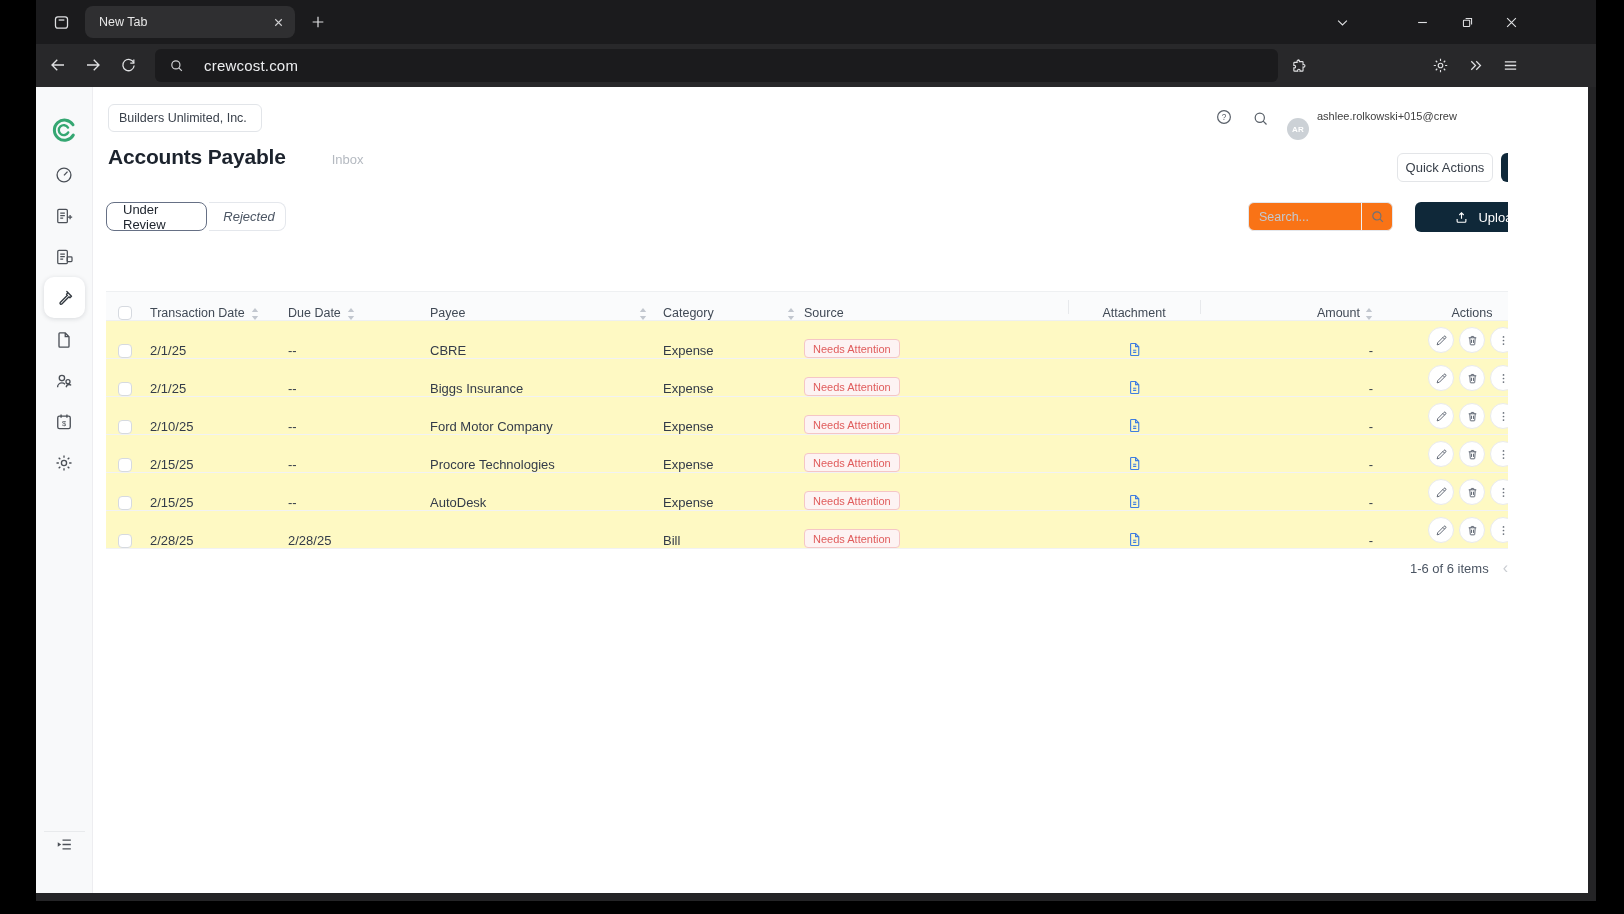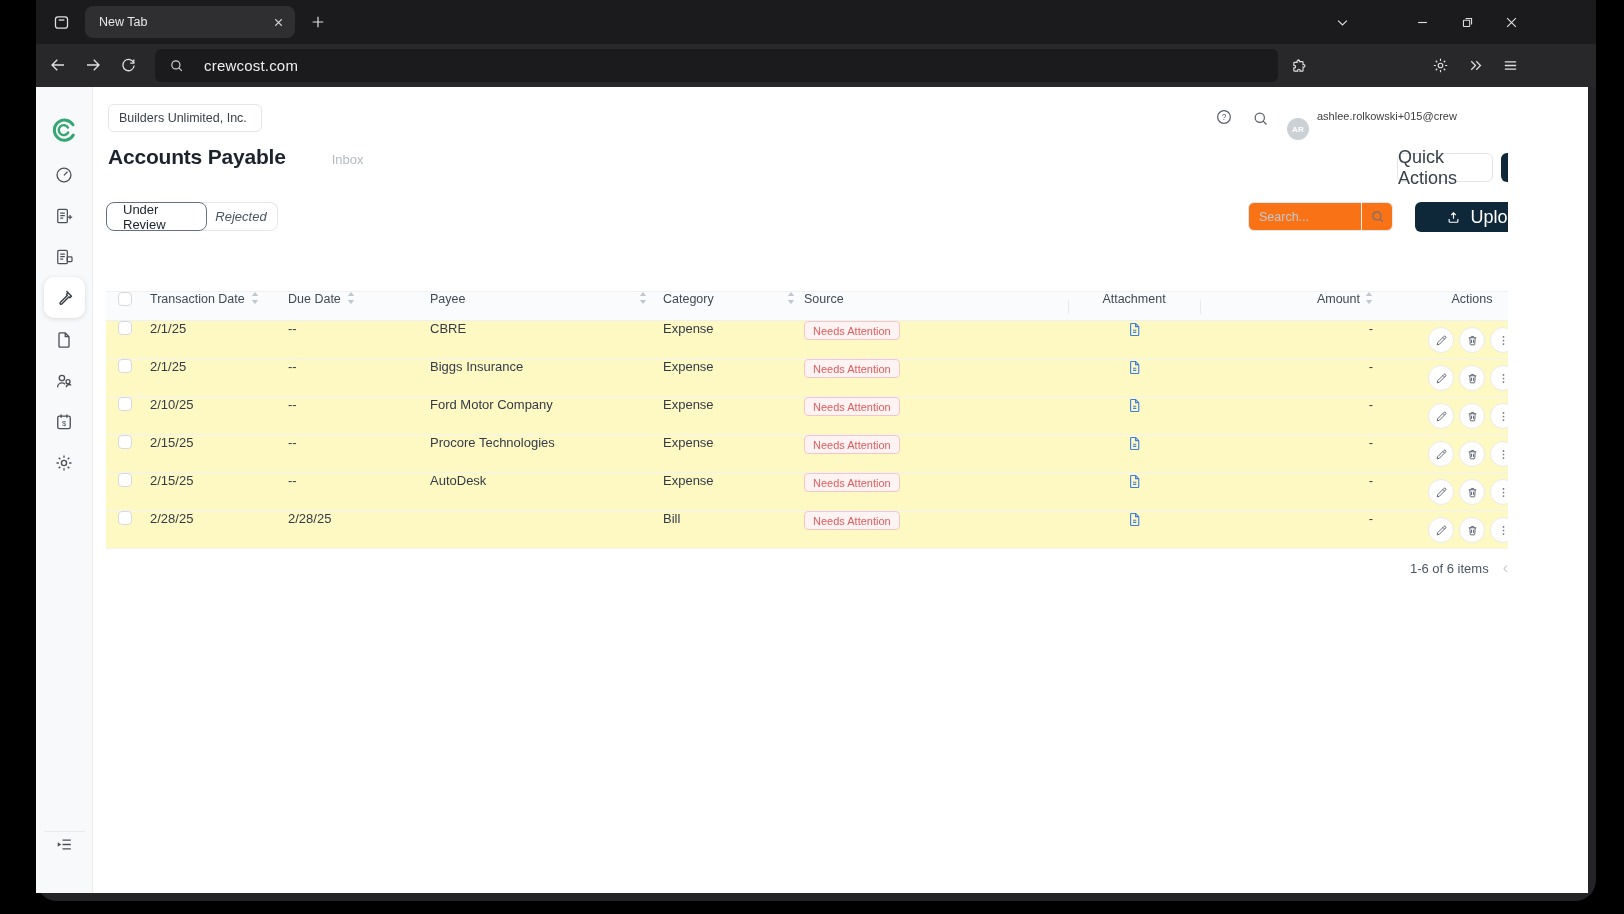--- a/index.html
+++ b/index.html
@@ -6,21 +6,21 @@
     --brand-green:#35A772; --navy:#0F2839;
     --badge-text:#E05C5C; --badge-bg:#FDF3F3; --badge-border:#F5C6C6;
     --att-blue:#3F7DE0;
   }
   *{margin:0;padding:0;box-sizing:border-box;font-family:"Liberation Sans",sans-serif;}
   html,body{width:1624px;height:914px;background:#000;overflow:hidden;}
   .stage{position:relative;width:1624px;height:914px;background:#000;}
   svg{display:block;}
 
   
-  .window{position:absolute;left:36px;top:0;width:1560px;height:901px;background:#242426;border-radius:21px;}
+  .window{position:absolute;left:36px;top:0;width:1560px;height:901px;background:#242426;}
   .tabbar{position:relative;height:44px;background:#1b1b1d;}
   .toolbar{position:relative;height:43px;background:#28282a;}
   .chrome-ic{color:#dfe0e2;position:absolute;display:flex;align-items:center;justify-content:center;
     width:26px;height:26px;border-radius:5px;cursor:pointer;}
   .tab{position:absolute;left:49px;top:6px;width:210px;height:32px;background:#2f2f31;border-radius:8px;
     display:flex;align-items:center;padding:0 10px;color:#e8e8e8;}
   .tab-title{font-size:12.5px;flex:1;margin-left:4px;white-space:nowrap;overflow:hidden;}
   .urlbar{position:absolute;left:119px;top:5px;width:1123px;height:33px;background:#1b1b1d;border-radius:6px;
     display:flex;align-items:center;padding:0 14px;gap:20px;}
   .url-text{font-size:15px;color:#edeef0;letter-spacing:.2px;}
@@ -42,42 +42,42 @@
     background:#fff;display:flex;align-items:center;padding:0 10px;gap:8px;cursor:pointer;}
   .co-select span{font-size:12.5px;color:#3a414b;flex:1;white-space:nowrap;}
   .round-ic{position:absolute;width:20px;height:20px;color:#585f68;display:flex;align-items:center;justify-content:center;cursor:pointer;}
   .avatar{position:absolute;left:1251px;top:31px;width:22px;height:22px;border-radius:50%;background:#ccd1d6;
     color:#fff;font-size:8px;font-weight:700;display:flex;align-items:center;justify-content:center;letter-spacing:.3px;}
   .email{position:absolute;left:1281px;top:23px;font-size:11px;color:#404040;white-space:nowrap;}
 
   .title-row{position:absolute;left:72px;top:58px;display:flex;align-items:baseline;gap:12px;}
   .page-title{font-size:21px;font-weight:700;color:#1c232d;letter-spacing:-.2px;}
   .page-sub{font-size:13px;color:#b4b9c0;margin-left:34px;}
-  .btn{display:flex;align-items:center;justify-content:center;border-radius:6px;cursor:pointer;font-size:18px;}
+  .btn{display:flex;align-items:center;justify-content:center;border-radius:6px;cursor:pointer;font-size:13px;}
   .qa-btn{position:absolute;left:1361px;top:66px;width:96px;height:29px;border:1px solid #e3e5e8;background:#fff;color:#39404a;}
   .navy-sliver{position:absolute;left:1465px;top:66px;width:44px;height:29px;background:var(--navy);border-radius:6px;}
 
   
-  .seg{position:absolute;left:70px;top:115px;display:flex;height:29px;}
+  .seg{position:absolute;left:70px;top:115px;display:flex;height:29px;gap:8px;}
   .seg-btn{display:flex;align-items:center;justify-content:center;padding:0 16px;font-size:13px;background:#fff;cursor:pointer;}
   .seg-active{border:1px solid #667085;border-radius:8px;color:#20262f;position:relative;z-index:1;width:101px;}
   .seg-idle{border:1px solid #e4e7ec;border-left:none;border-radius:0 8px 8px 0;color:#4b5563;margin-left:-6px;padding-left:20px;width:77px;font-style:italic;}
   .search-box{position:absolute;left:1212px;top:115px;width:145px;height:29px;border:1px solid #e4e7ec;border-radius:6px;
     background:#f97316;display:flex;align-items:center;}
   .search-box input{flex:1;border:none;outline:none;font-size:12.5px;color:#394150;padding:0 10px;min-width:0;background:transparent;}
   .search-box input::placeholder{color:#c3c8d0;}
   .search-btn{width:31px;height:100%;border-left:1px solid #eef0f3;display:flex;align-items:center;justify-content:center;color:#6a717b;cursor:pointer;}
   .upload-btn{position:absolute;left:1379px;top:115px;width:140px;height:30px;background:var(--navy);color:#fff;
     gap:9px;padding-left:4px;}
 
   
   .tbl{position:absolute;left:70px;top:204px;width:1420px;}
   .th-row{position:relative;height:30px;background:#fafbfc;border-top:1px solid #eef0f2;border-bottom:1px solid #eef0f2;}
   .tr{position:relative;height:38px;background:#fef9c3;border-bottom:1px solid #f1f2f4;}
-  .cell{position:absolute;top:0;height:100%;display:flex;align-items:flex-start;font-size:13px;color:#333b49;white-space:nowrap;}
+  .cell{position:absolute;top:0;height:100%;display:flex;align-items:flex-end;font-size:13px;color:#333b49;white-space:nowrap;}
   .hcell{font-size:12.5px;color:#414a56;gap:6px;}
   .x-check{left:12px;}
   .x-tdate{left:44px;} .x-ddate{left:182px;} .x-payee{left:324px;} .x-cat{left:557px;} .x-src{left:698px;}
   .x-att{left:962px;width:132px;justify-content:center;}
   .x-amt{left:1150px;width:124px;justify-content:flex-end;padding-right:7px;gap:5px;}
   .x-act{left:1306px;width:120px;justify-content:center;}
   .vdiv{position:absolute;top:8px;width:1px;height:14px;background:#e7e9ec;}
   .checkbox{width:14px;height:14px;border:1px solid #d6dae0;border-radius:4px;background:#fff;cursor:pointer;}
   .sort{display:flex;flex-direction:column;gap:2px;color:#c2c7cf;cursor:pointer;}
   .badge{display:inline-flex;align-items:center;height:19px;padding:0 8px;border-radius:4px;font-size:11px;

